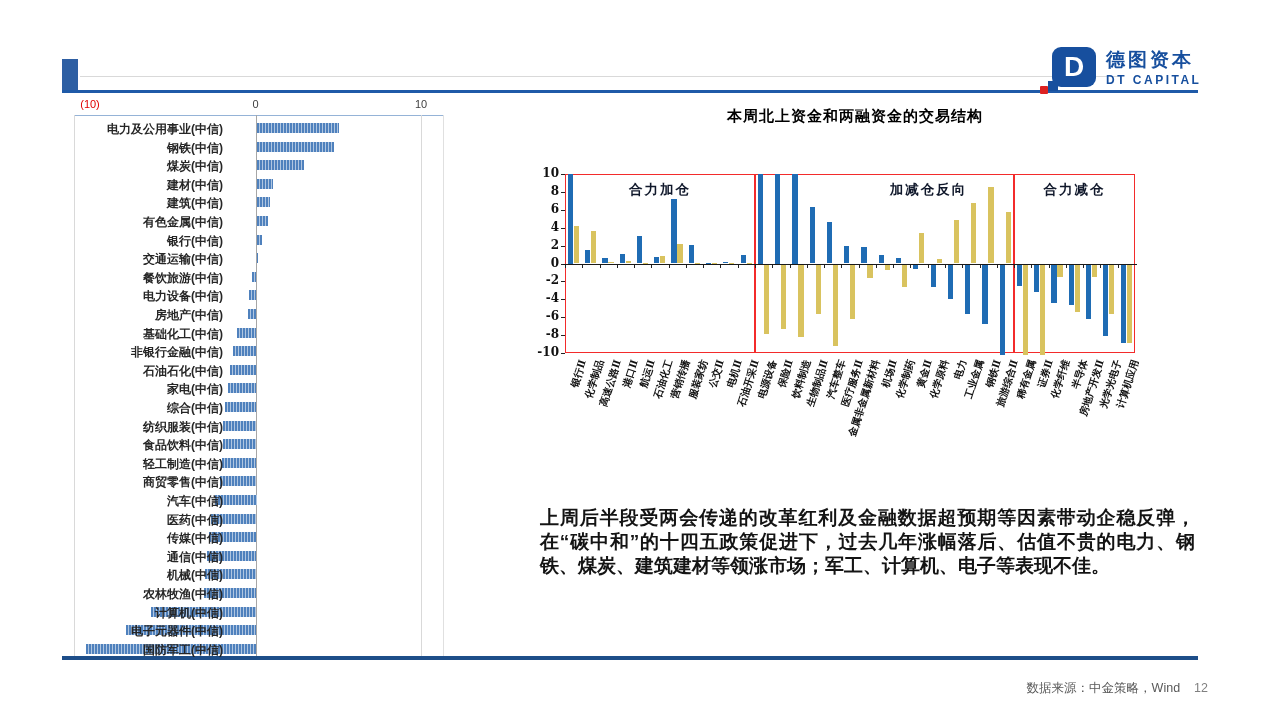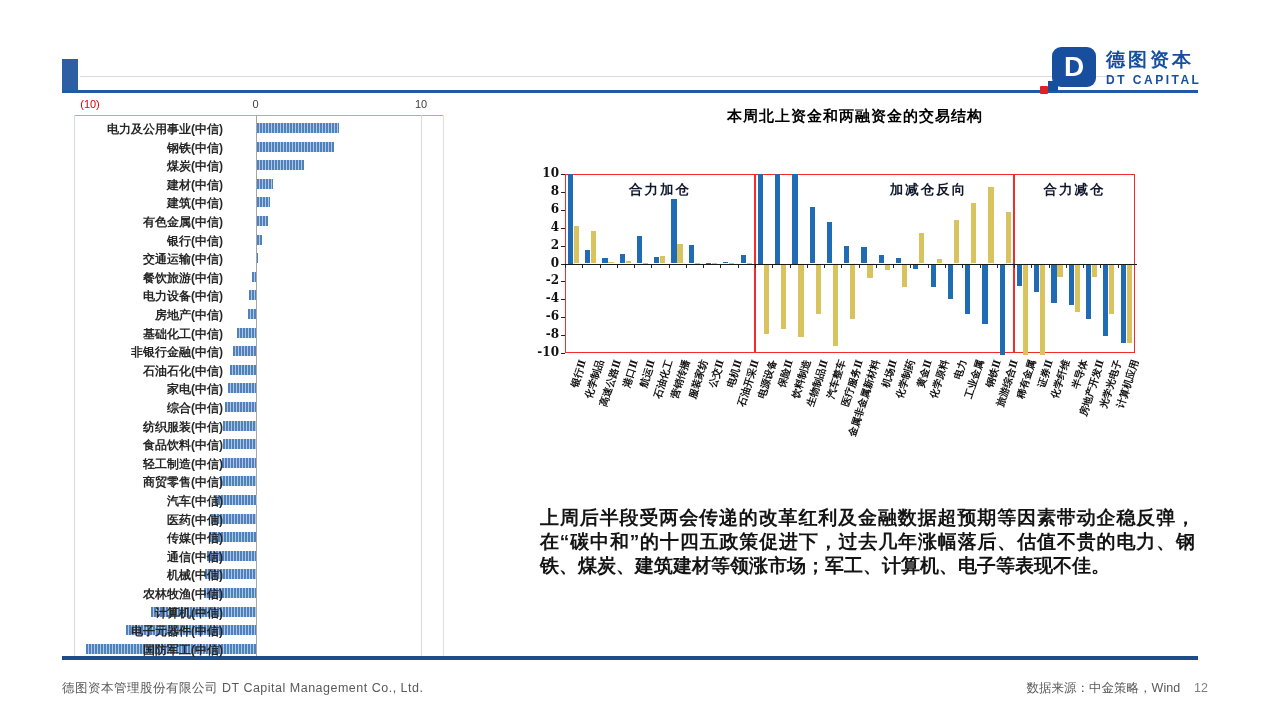--- a/index.html
+++ b/index.html
@@ -373,18 +373,17 @@
         <div class="rc-xlabel-holder" style="left: 594.364px; top: 255px;">
           <span class="rc-xlabel-text">计算机应用</span>
         </div>
         <div class="rc-zeroline" style="left: 28px; width: 574px; top: 160.5px;"></div>
       </div>
   </div>
 
   <div class="commentary">上周后半段受两会传递的改革红利及金融数据超预期等因素带动企稳反弹，在“碳中和”的十四五政策促进下，过去几年涨幅落后、估值不贵的电力、钢铁、煤炭、建筑建材等领涨市场；军工、计算机、电子等表现不佳。</div>
 
   <div class="footer-line"></div>
-  <div class="footer-left">德图资本管理股份有限公司  DT Capital Management Co., Ltd.</div>
   <div class="footer-right">
     <span>数据来源：中金策略，Wind</span><span class="pagenum">12</span>
   </div>
 
 </div>
 
 </body></html>

